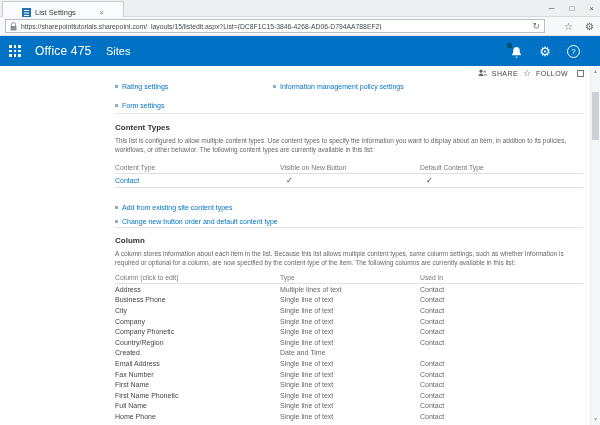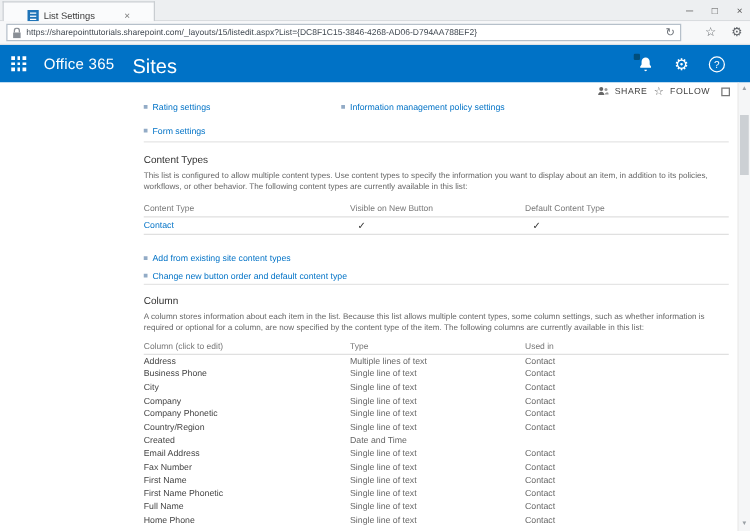--- a/index.html
+++ b/index.html
@@ -22,40 +22,40 @@
   .url{flex:1;font-size:6.8px;color:#3f4750;white-space:nowrap;overflow:hidden}
   .addr-glyph{font-size:9px;color:#6b7077;line-height:1}
   .addr-icons{position:absolute;right:6px;top:0;height:19px;display:flex;align-items:center;gap:12px}
   .addr-icons span{font-size:10px;color:#5f6368;line-height:1}
 
   
   .suitebar{position:absolute;left:0;top:36px;width:600px;height:30px;background:#0072c6;color:#fff}
   .waffle{position:absolute;left:9px;top:9px;width:12px;height:12px;display:grid;grid-template-columns:repeat(3,1fr);gap:2px;cursor:pointer}
   .waffle i{background:#fff;width:2.5px;height:2.5px;display:block}
   .brand{position:absolute;left:35px;top:8px;font-size:12px;letter-spacing:.2px}
-  .sites{position:absolute;left:106px;top:9px;font-size:16px;cursor:pointer}
+  .sites{position:absolute;left:106px;top:9px;font-size:11px;cursor:pointer}
   .suite-icons{position:absolute;right:20px;top:0;height:30px;display:flex;align-items:center;gap:16px}
   .bell-wrap{position:relative;width:13px;height:13px}
   .badge{position:absolute;left:-3px;top:-2px;width:5px;height:5px;background:#004e7c;border-radius:1px}
   .gear-glyph{font-size:13px;line-height:1;color:#fff}
   .help-circle{width:13px;height:13px;border:1px solid #fff;border-radius:50%;font-size:8px;display:flex;align-items:center;justify-content:center}
 
   
   .ribbon{position:absolute;left:0;top:66px;width:590px;height:14px;background:#fff}
   .ribbon-right{position:absolute;right:6px;top:0;height:14px;display:flex;align-items:center;gap:5px}
   .act-label{font-size:7px;color:#444;letter-spacing:.4px;cursor:pointer}
   .act-icon{color:#666;font-size:9px;line-height:1}
   .focus-box{width:7px;height:7px;border:1px solid #777;margin-left:4px}
 
   
   .region{position:absolute;left:0;top:80px;width:590px;height:345px;overflow:hidden;background:#fff}
   .abs{position:absolute}
   a.splink{color:#0072c6;text-decoration:none;font-size:7px;cursor:pointer;white-space:nowrap}
   .bullet{display:inline-block;width:3px;height:3px;background:#92abc6;margin-right:4px;vertical-align:1px}
-  .heading{font-size:8px;font-weight:normal;color:#333}
+  .heading{font-size:8px;font-weight:bold;color:#333}
   .desc{font-size:6.5px;color:#666;line-height:9px;width:470px}
   .divider{position:absolute;left:115px;width:468px;height:1px;background:#e5e5e5}
 
   .tbl{position:absolute;left:115px;width:468px}
   .tr{display:grid;grid-template-columns:165px 140px 1fr;align-items:center}
   .tr.head{height:13px;border-bottom:1px solid #e0e0e0;color:#777;font-size:6.8px}
   .tr.ct-row{height:14px;border-bottom:1px solid #e0e0e0;font-size:7px}
   .tr.col-row{height:10.6px;font-size:7px}
   .cell-name{color:#444;cursor:pointer;white-space:nowrap}
   .cell-dim{color:#666;white-space:nowrap}
@@ -106,21 +106,21 @@
       <i></i>
         <i></i>
         <i></i>
         <i></i>
         <i></i>
         <i></i>
         <i></i>
         <i></i>
         <i></i>
     </div>
-    <span class="brand">Office 365</span>
+    <span class="brand">Office 475</span>
     <span class="sites">Sites</span>
     <div class="suite-icons">
       <span class="bell-wrap">
         <svg width="13" height="13" viewBox="0 0 12 12">
             <path fill="#fff" d="M6 1C4.3 1 3 2.3 3 4v2L2 7.5V8.5h8V7.5L9 6V4c0-1.7-1.3-3-3-3zM5 10a1 1 0 0 0 2 0H5z"></path>
           </svg>
         <span class="badge"></span>
       </span>
       <span class="gear-glyph">⚙</span>
       <span class="help-circle">?</span>

